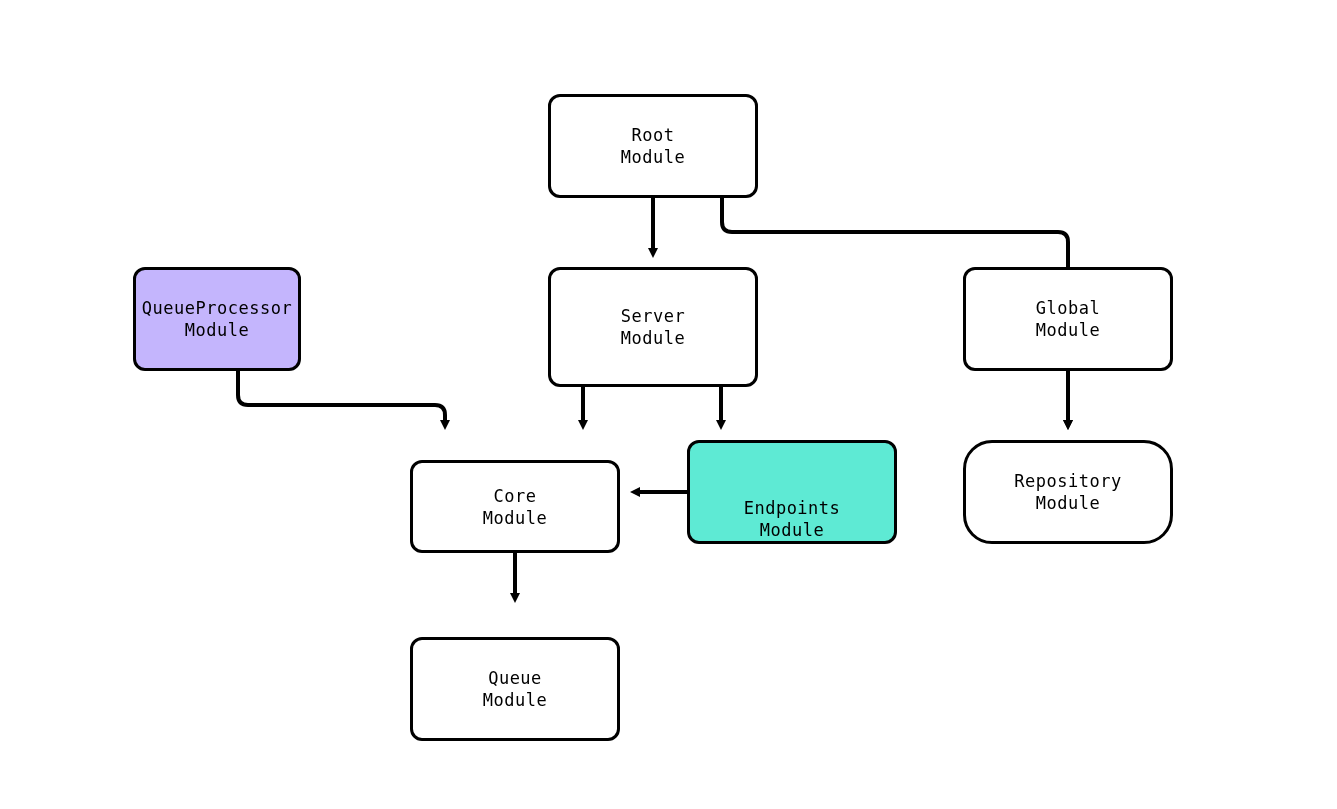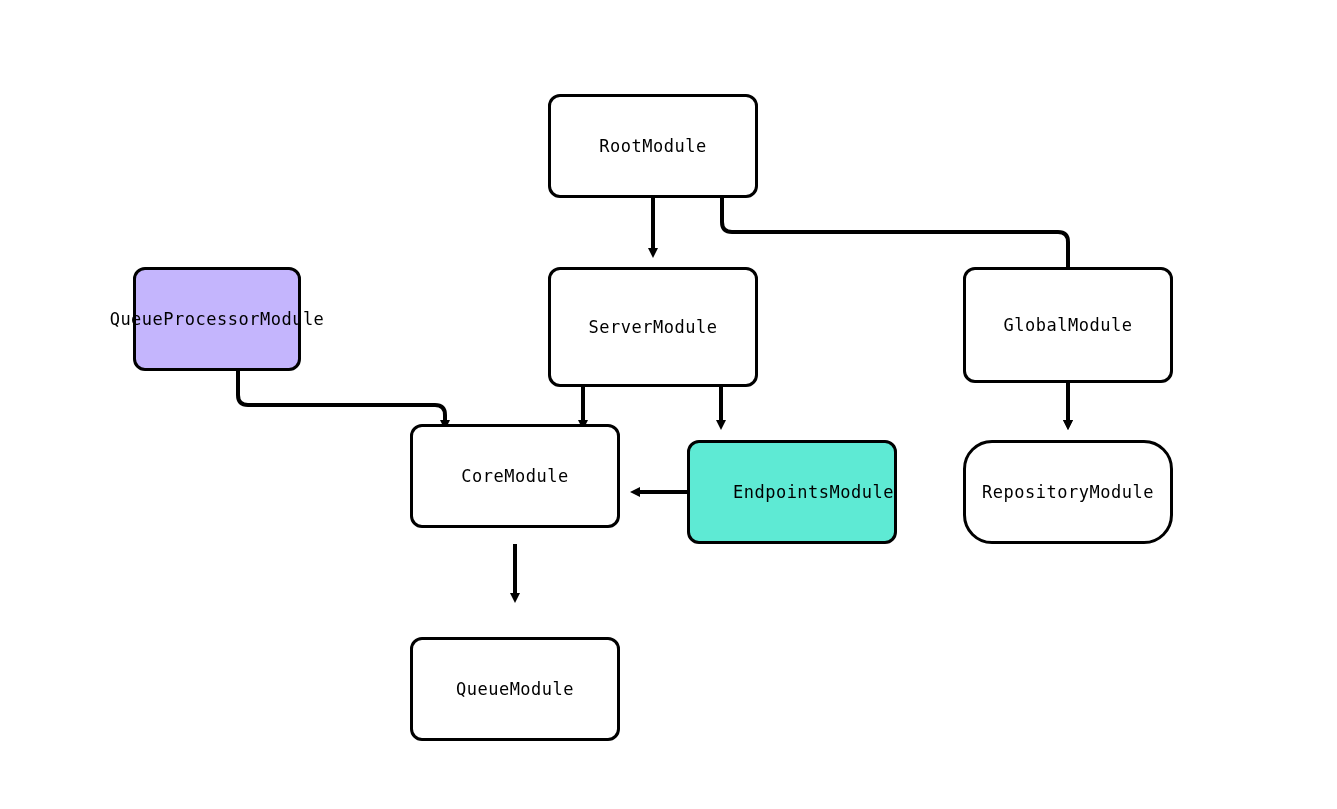--- a/index.html
+++ b/index.html
@@ -22,21 +22,21 @@
     width: 1337px;
     height: 809px;
   }
   .node {
     position: absolute;
     box-sizing: border-box;
     background: #ffffff;
     border: 3px solid #000000;
     border-radius: 12px;
     display: flex;
-    flex-direction: row;
+    flex-direction: column;
     align-items: center;
     justify-content: center;
     z-index: 2;
   }
   .node-label {
     font-family: "DejaVu Sans Mono", "Liberation Mono", monospace;
     font-size: 17px;
     line-height: 22px;
     color: #000000;
     text-align: center;
@@ -97,26 +97,26 @@
   <div class="node" style="left: 133px; top: 267px; width: 168px; height: 104px; background: #c4b5fd; border-color: rgb(0, 0, 0);">
     <div class="node-label">QueueProcessor</div>
     <div class="node-label">Module</div>
   </div>
 
   <div class="node" style="left: 548px; top: 267px; width: 210px; height: 120px; background: rgb(255, 255, 255); border-color: rgb(0, 0, 0);">
     <div class="node-label">Server</div>
     <div class="node-label">Module</div>
   </div>
 
-  <div class="node" style="left: 963px; top: 267px; width: 210px; height: 116px; background: rgb(255, 255, 255); border-color: rgb(0, 0, 0);">
+  <div class="node" style="left: 963px; top: 267px; width: 210px; height: 104px; background: rgb(255, 255, 255); border-color: rgb(0, 0, 0);">
     <div class="node-label">Global</div>
     <div class="node-label">Module</div>
   </div>
 
-  <div class="node" style="left: 410px; top: 424px; width: 210px; height: 104px; background: rgb(255, 255, 255); border-color: rgb(0, 0, 0);">
+  <div class="node" style="left: 410px; top: 460px; width: 210px; height: 93px; background: rgb(255, 255, 255); border-color: rgb(0, 0, 0);">
     <div class="node-label">Core</div>
     <div class="node-label">Module</div>
   </div>
 
   <div class="node" style="left: 687px; top: 440px; width: 210px; height: 104px; background: #5eead4; border-color: rgb(0, 0, 0); justify-content: flex-end;">
     <div class="node-label">Endpoints</div>
     <div class="node-label">Module</div>
   </div>
 
   <div class="node" style="left: 963px; top: 440px; width: 210px; height: 104px; background: rgb(255, 255, 255); border-color: rgb(0, 0, 0); border-radius: 29px;">

